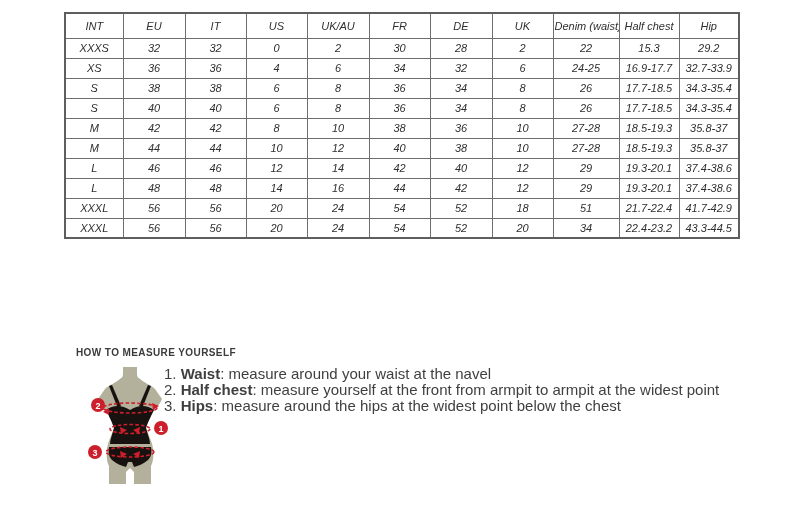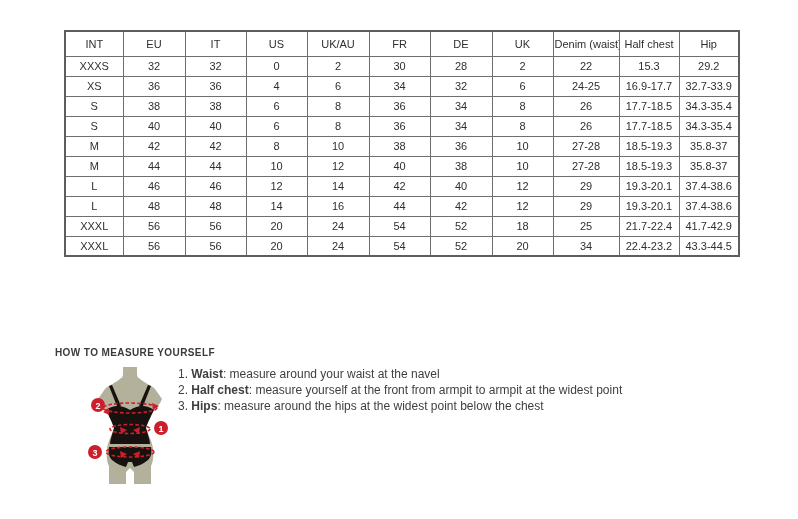--- a/index.html
+++ b/index.html
@@ -8,21 +8,21 @@
     width: 798px; height: 519px;
     background: #ffffff;
     font-family: "Liberation Sans", sans-serif;
     position: relative;
     overflow: hidden;
   }
 
   
   .size-table-wrap {
     position: absolute;
-    left: 64px; top: 30px;
+    left: 64px; top: 12px; font-style: italic;
   }
   table.size-table {
     border-collapse: collapse;
     table-layout: fixed;
     width: 674px;
     border: 2px solid #5e5e5e;
   }
   table.size-table th,
   table.size-table td {
     border: 1px solid #6e6e6e;
@@ -34,30 +34,30 @@
     padding: 0 1px;
     height: 20px;
     white-space: nowrap;
     overflow: hidden;
   }
   table.size-table th { height: 25px; }
 
   
   .guide-title {
     position: absolute;
-    left: 55px; top: 347px;
+    left: 76px; top: 347px;
     font-size: 10px;
     font-weight: bold;
     letter-spacing: 0.4px;
     color: #3b3b3b;
   }
   .steps {
     position: absolute;
-    left: 178px; top: 369px;
-    font-size: 12px;
+    left: 164px; top: 369px;
+    font-size: 15px;
     color: #3f3f3f;
   }
   .step { line-height: 10px; margin-bottom: 6px; white-space: nowrap; }
   .step b { font-weight: bold; }
 
   .mannequin-wrap {
     position: absolute;
     left: 80px; top: 366px;
     width: 110px; height: 150px;
   }
@@ -202,21 +202,21 @@
         </tr>
         <tr>
           <td>XXXL</td>
           <td>56</td>
           <td>56</td>
           <td>20</td>
           <td>24</td>
           <td>54</td>
           <td>52</td>
           <td>18</td>
-          <td>25</td>
+          <td>51</td>
           <td>21.7-22.4</td>
           <td>41.7-42.9</td>
         </tr>
         <tr>
           <td>XXXL</td>
           <td>56</td>
           <td>56</td>
           <td>20</td>
           <td>24</td>
           <td>54</td>

